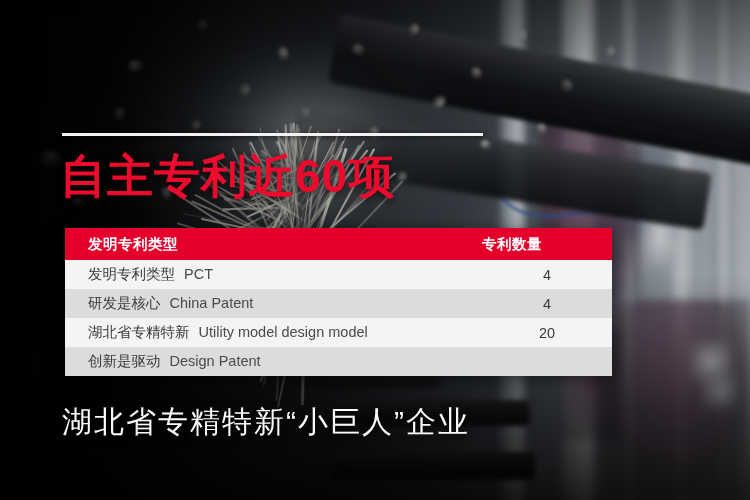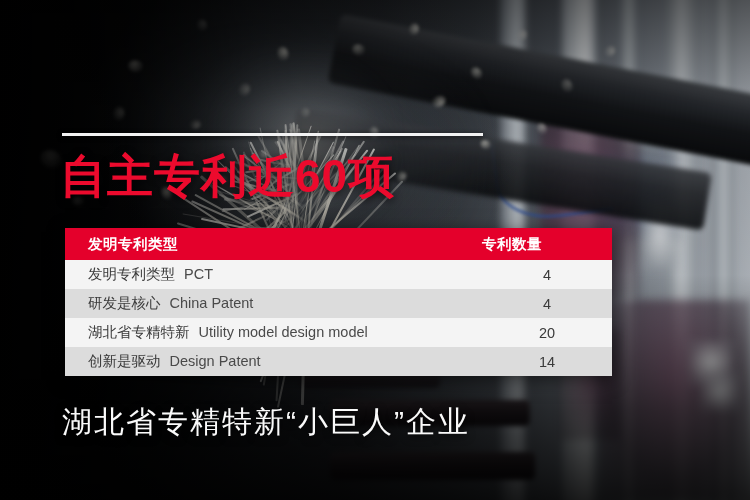--- a/index.html
+++ b/index.html
@@ -457,21 +457,20 @@
           <div class="trow even">
             <div class="td-type"><span class="cn">研发是核心</span><span class="en">China Patent</span></div>
             <div class="td-count">4</div>
           </div>
           <div class="trow odd">
             <div class="td-type"><span class="cn">湖北省专精特新</span><span class="en">Utility model design model</span></div>
             <div class="td-count">20</div>
           </div>
           <div class="trow even">
             <div class="td-type"><span class="cn">创新是驱动</span><span class="en">Design Patent</span></div>
-            <div class="td-count">14</div>
           </div>
         </div>
     </div>
 
     <div class="footline">湖北省专精特新“小巨人”企业</div>
 
   </div>
 </div>
 
 </body></html>

